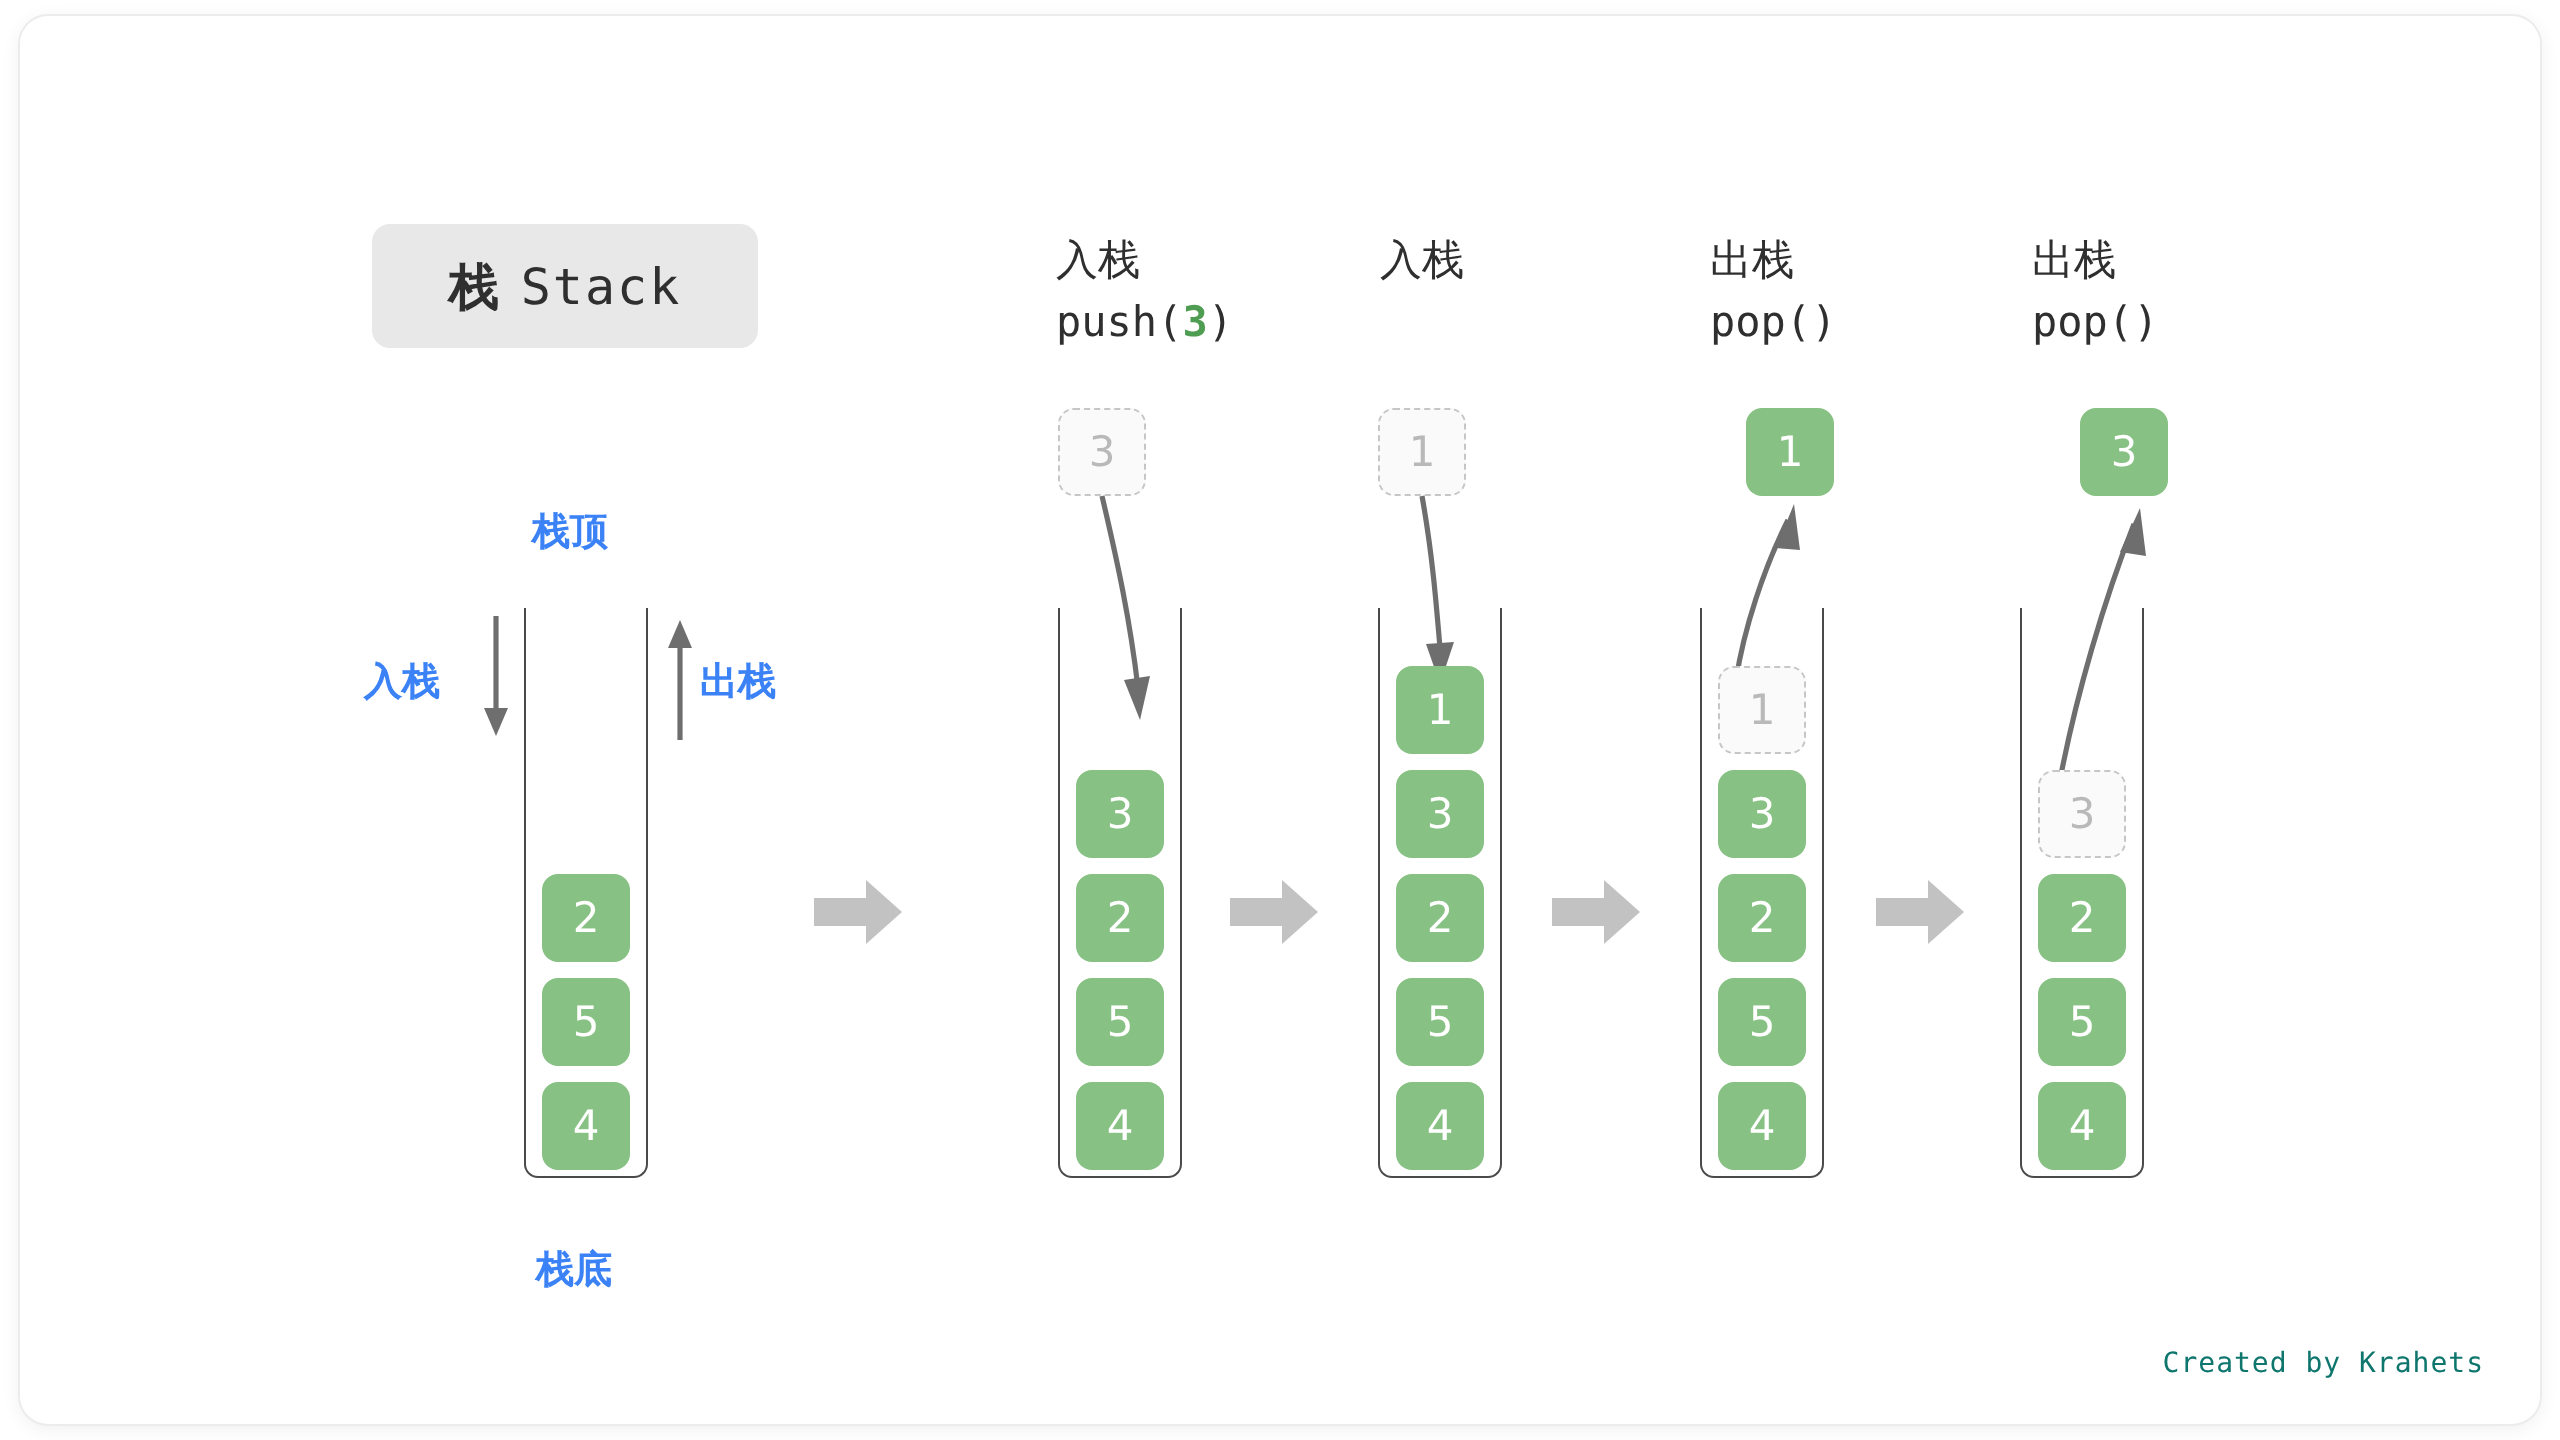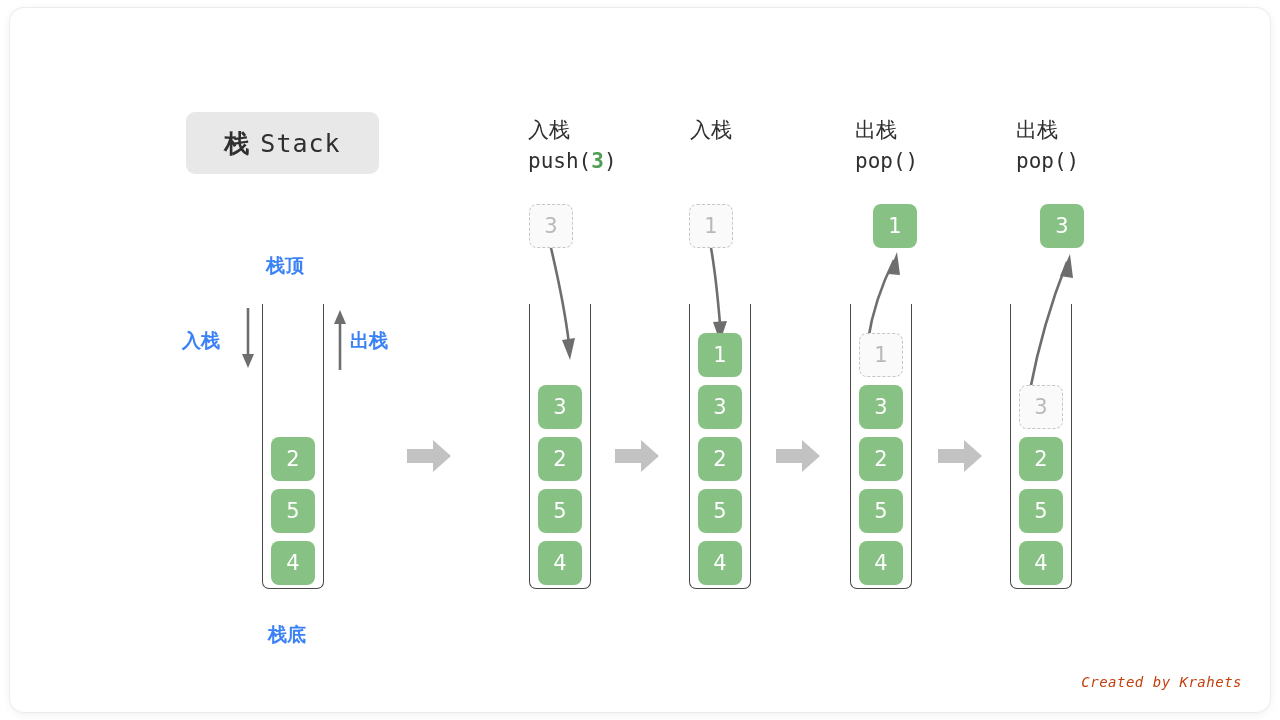--- a/index.html
+++ b/index.html
@@ -102,23 +102,22 @@
     white-space: nowrap;
   }
 
   
   .tarrow { width: 44px; height: 34px; }
 
   #footer {
     right: 28px; bottom: 22px;
     font-family: "DejaVu Sans Mono", "Liberation Mono", monospace;
     font-size: 14px;
-    color: #c2410c;
+    color: #0f766e;
     letter-spacing: 0.5px;
-    font-style: italic;
   }
   svg { display: block; overflow: visible; }
 </style>
 </head>
 <body>
 
 <div id="card">
 
   <div id="title-badge" class="abs">
     <span>栈</span>

